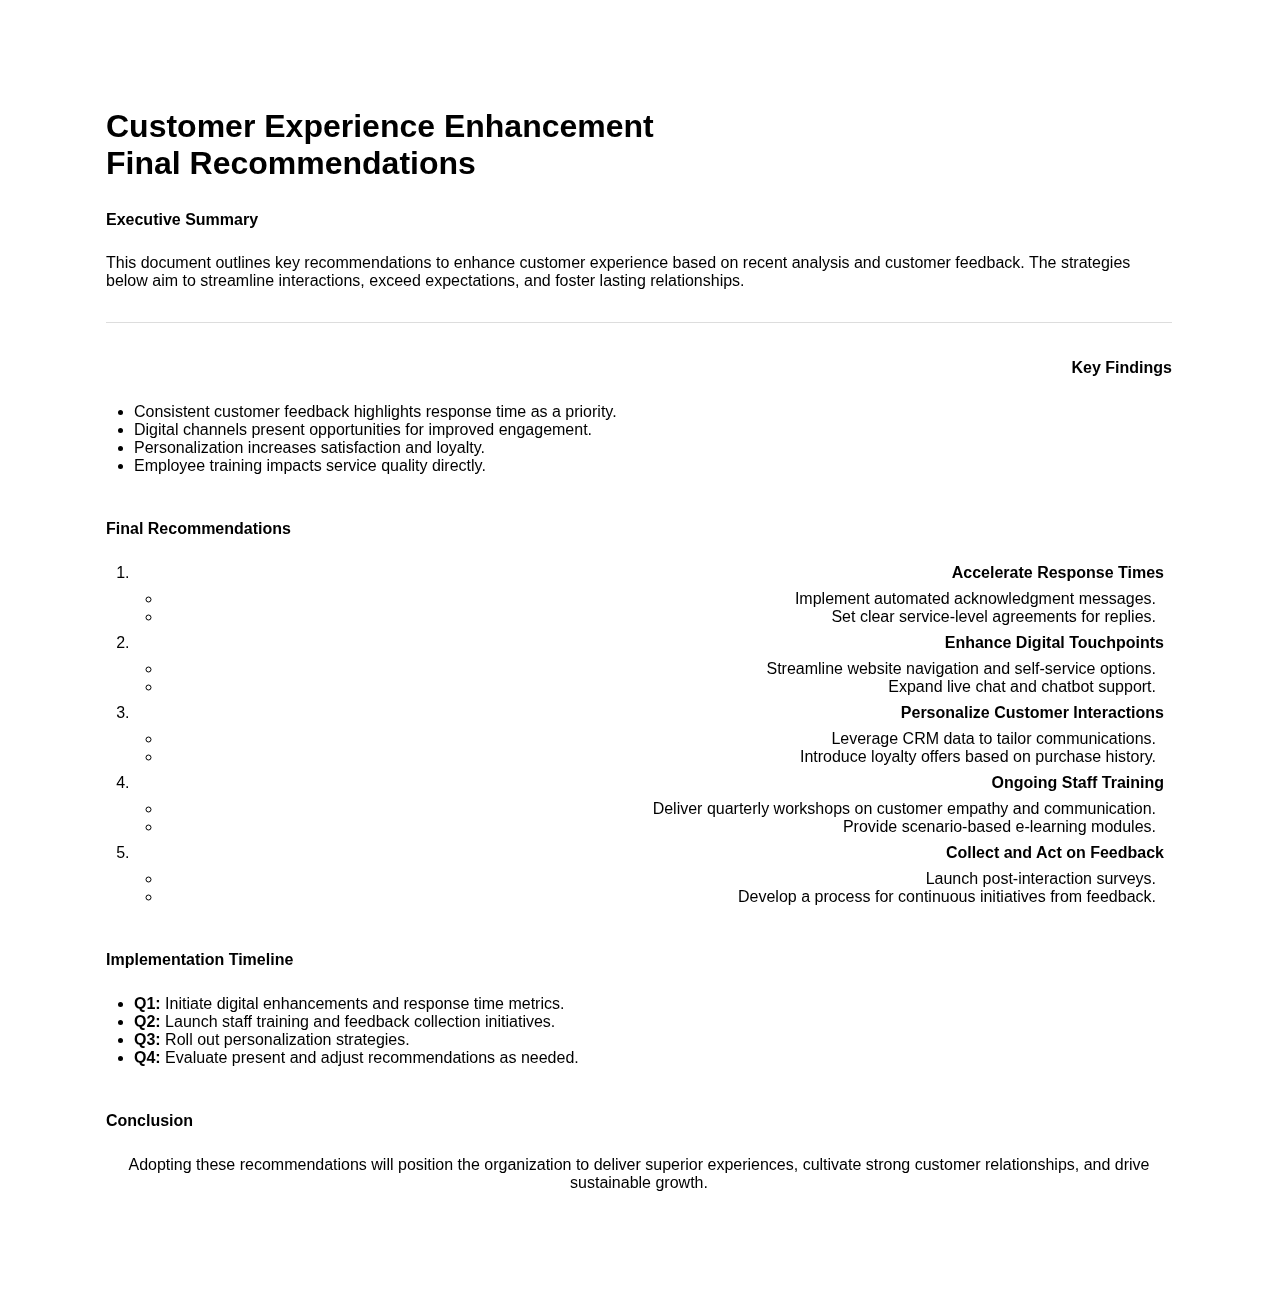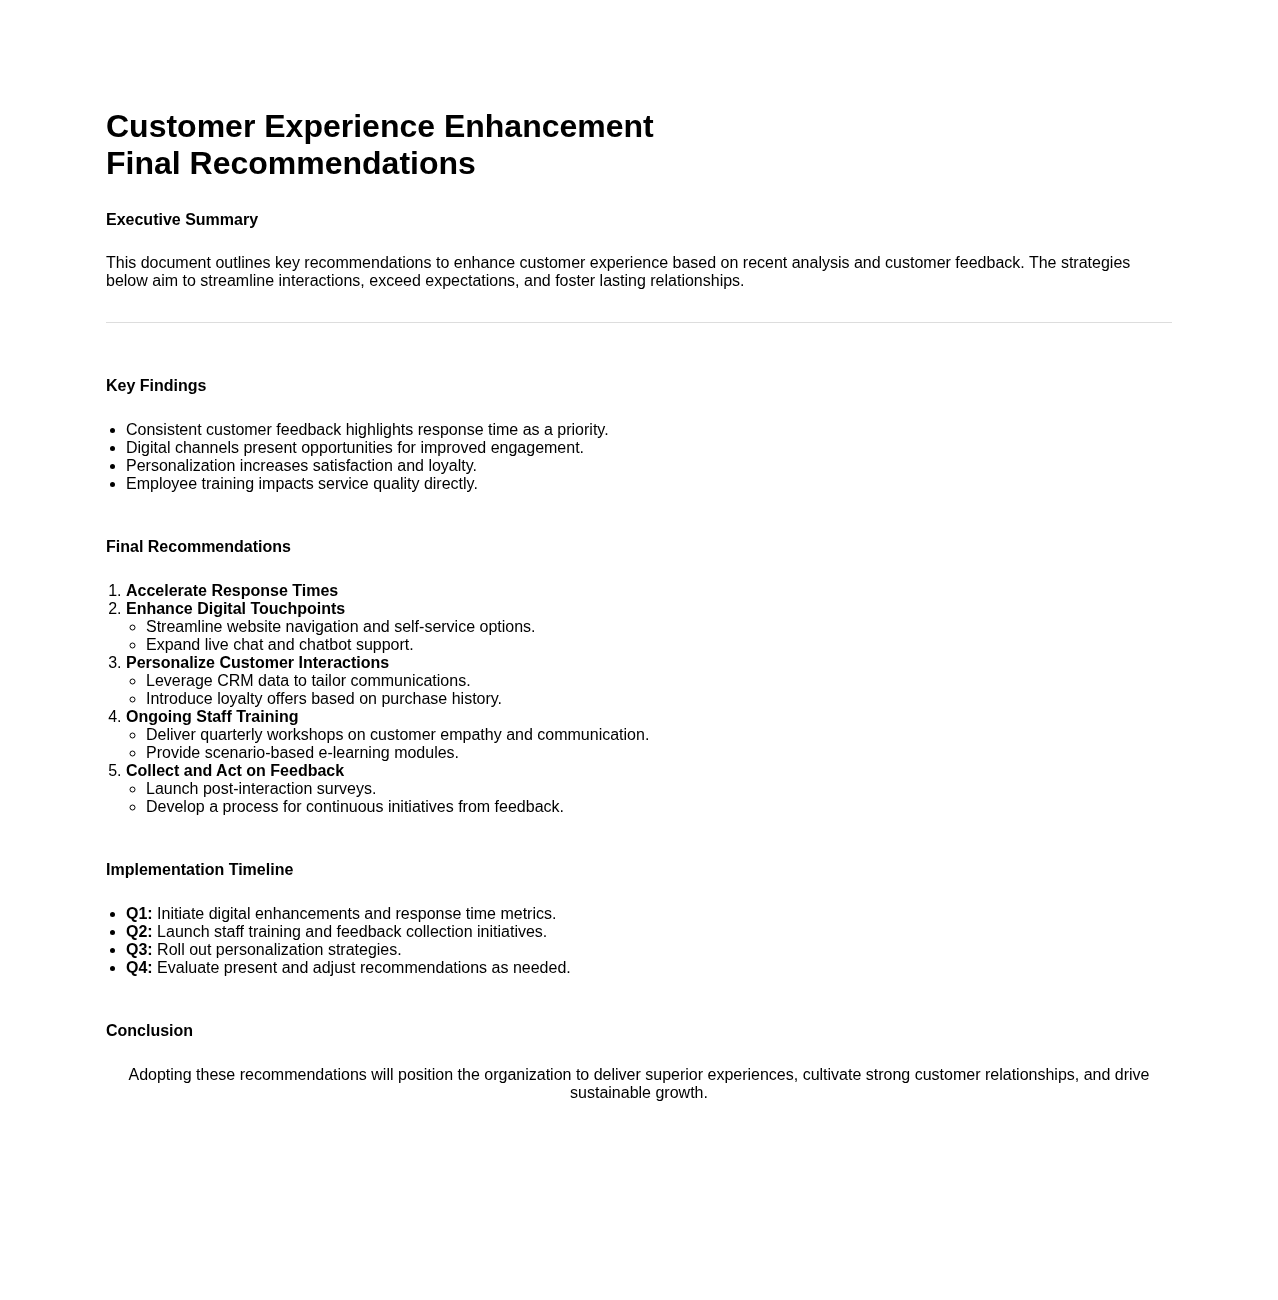--- a/index.html
+++ b/index.html
@@ -30,37 +30,37 @@
     h2 {
       font-size: 16px;
       line-height: 28px;
       font-weight: bold;
       margin: 0;
     }
     p {
       margin: 0;
     }
     ul, ol {
-      margin: 0;
+      margin: 8px;
       padding-left: 20px;
     }
     ul.bullets { list-style-type: disc; }
     ul.sub { list-style-type: circle; padding-left: 20px; }
-    ol.numbered { list-style-type: decimal; }
+    ol.numbered { list-style-type: decimal; text-align: right; }
     li { line-height: 18px; }
     .divider {
       border: none;
       border-top: 1px solid #dddddd;
       margin: 0;
       height: 0;
     }
     .h2-exec { margin-top: 24px; }
     .p-exec { margin-top: 20px; }
     .divider-wrap { padding-top: 32px; }
-    .h2-findings { margin-top: 49px; }
+    .h2-findings { margin-top: 31px; text-align: right; }
     .list-findings { margin-top: 21px; }
     .h2-recs { margin-top: 40px; }
     .list-recs { margin-top: 21px; }
     .h2-timeline { margin-top: 40px; }
     .list-timeline { margin-top: 21px; }
     .h2-conclusion { margin-top: 40px; }
     .p-conclusion { margin-top: 21px; text-align: center; }
     .rec-title { font-weight: bold; }
     .q-label { font-weight: bold; }
   </style>
@@ -88,20 +88,24 @@
       <li>Personalization increases satisfaction and loyalty.</li>
       <li>Employee training impacts service quality directly.</li>
     </ul>
   </section>
 
   <section>
     <h2 class="h2-recs">Final Recommendations</h2>
     <ol class="numbered list-recs">
       <li>
         <span class="rec-title">Accelerate Response Times</span>
+        <ul class="sub">
+          <li>Implement automated acknowledgment messages.</li>
+          <li>Set clear service-level agreements for replies.</li>
+        </ul>
       </li>
       <li>
         <span class="rec-title">Enhance Digital Touchpoints</span>
         <ul class="sub">
           <li>Streamline website navigation and self-service options.</li>
           <li>Expand live chat and chatbot support.</li>
         </ul>
       </li>
       <li>
         <span class="rec-title">Personalize Customer Interactions</span>

